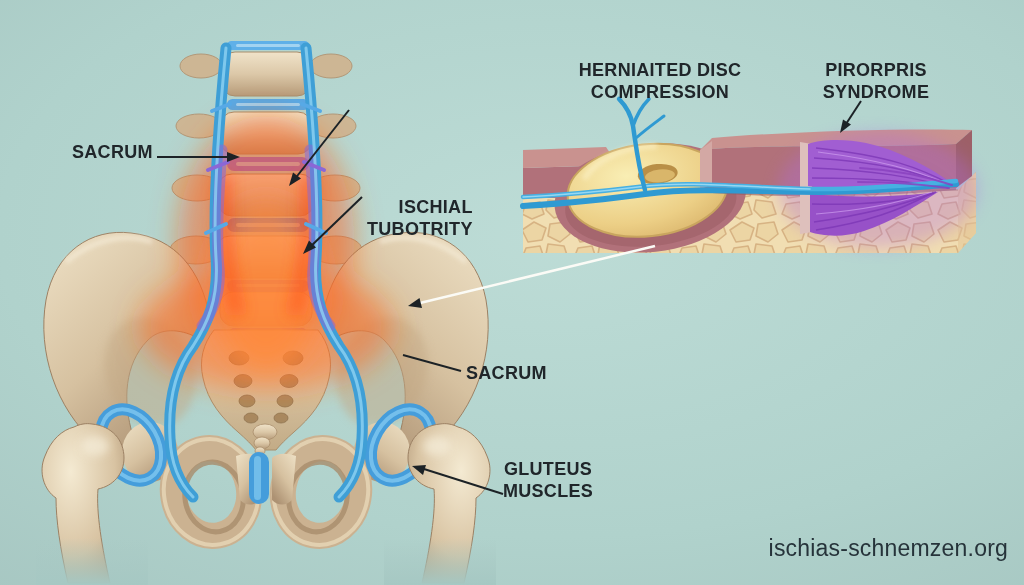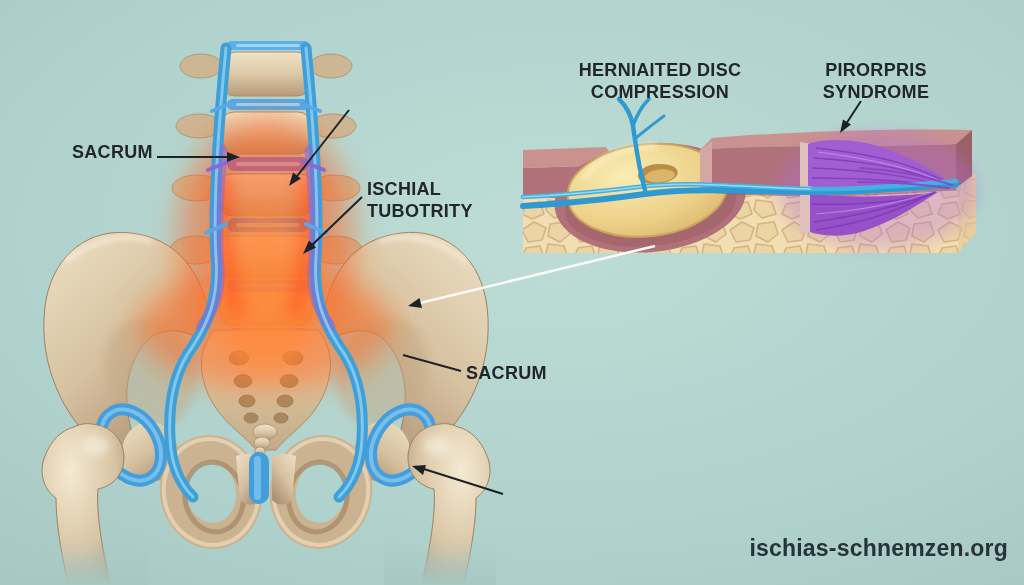--- a/index.html
+++ b/index.html
@@ -13,21 +13,21 @@
   .art{position:absolute;left:0;top:0;width:1024px;height:585px;display:block;}
   .label{
     position:absolute;
     font-weight:700;font-size:18px;line-height:1.2;letter-spacing:.3px;
     color:var(--label-text,#20262a);
     white-space:pre-line;
   }
   .center{text-align:center;}
   .watermark{
     position:absolute;right:16px;top:535px;
-    font-weight:700;font-size:23px;letter-spacing:.2px;
+    font-weight:400;font-size:23px;letter-spacing:.2px;
     color:#26333a;
   }
 </style>
 </head>
 <body>
 
 <div class="stage">
 
   <svg class="art" viewBox="0 0 1024 585" xmlns="http://www.w3.org/2000/svg">
     <defs>
@@ -269,26 +269,28 @@
       <path d="M503,494 L424,469" fill="none"></path>
       <polygon points="412,466 426,465 423,475" stroke="none"></polygon>
       <path d="M655,246 L420,303" fill="none" stroke="#fbfbf6" stroke-width="2.5"></path>
       <polygon points="408,306 419.5,298 422,308" stroke="none"></polygon>
     </g>
   </svg>
 
   <div class="label" style="left:72px;top:142px;">SACRUM</div>
 
 
-  <div class="label" style="left:367px;top:179px;">ISCHIAL
+  <div class="label" style="left:367px;top:197px;text-align:right;">ISCHIAL
 TUBOTRITY</div>
 
   <div class="label center" style="left:806px;top:60px;width:140px;">PIRORPRIS
 SYNDROME</div>
 
   <div class="label center" style="left:572px;top:60px;width:176px;">HERNIAITED DISC
 COMPRESSION</div>
 
   <div class="label" style="left:466px;top:363px;">SACRUM</div>
 
+  <div class="label center" style="left:489px;top:459px;width:118px;">GLUTEUS
+MUSCLES</div>
 
   <div class="watermark">ischias-schnemzen.org</div>
 </div>
 
 </body></html>

